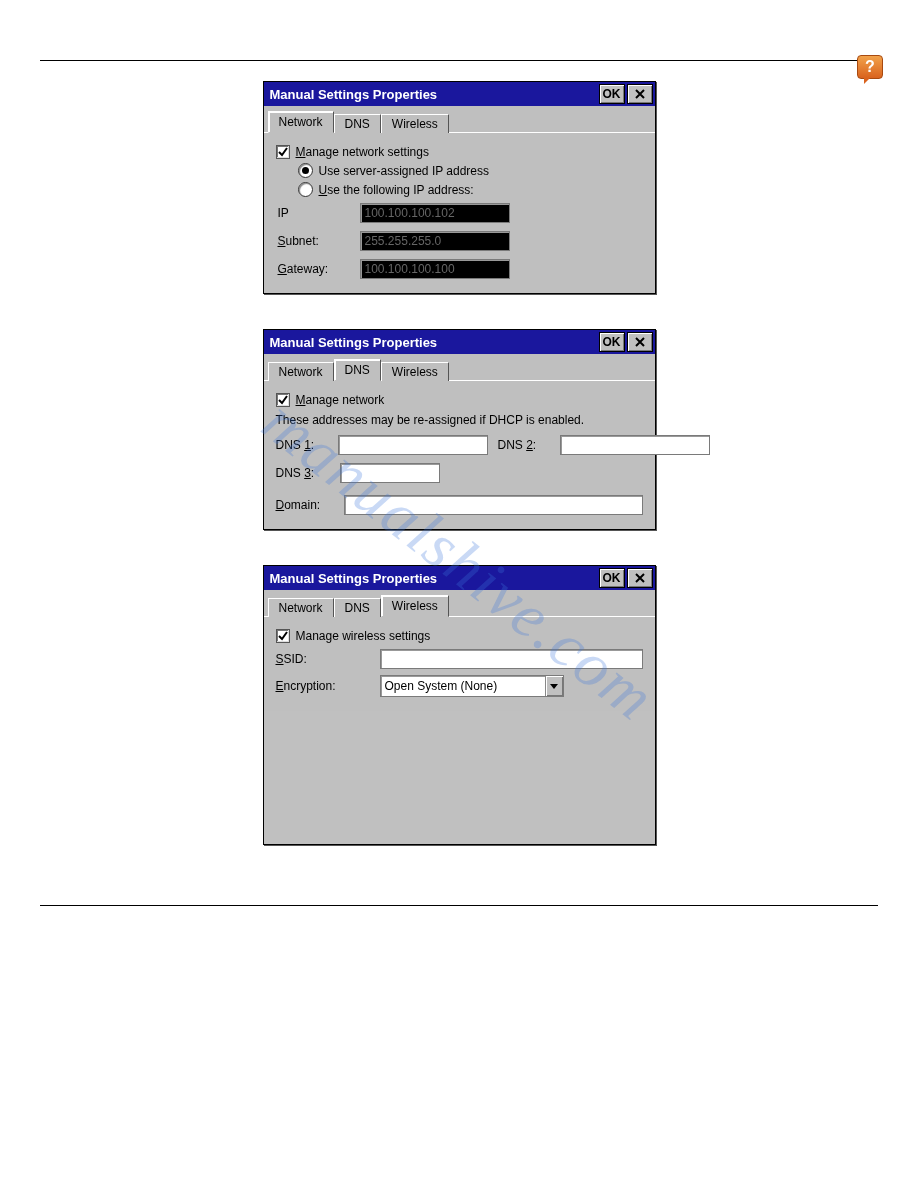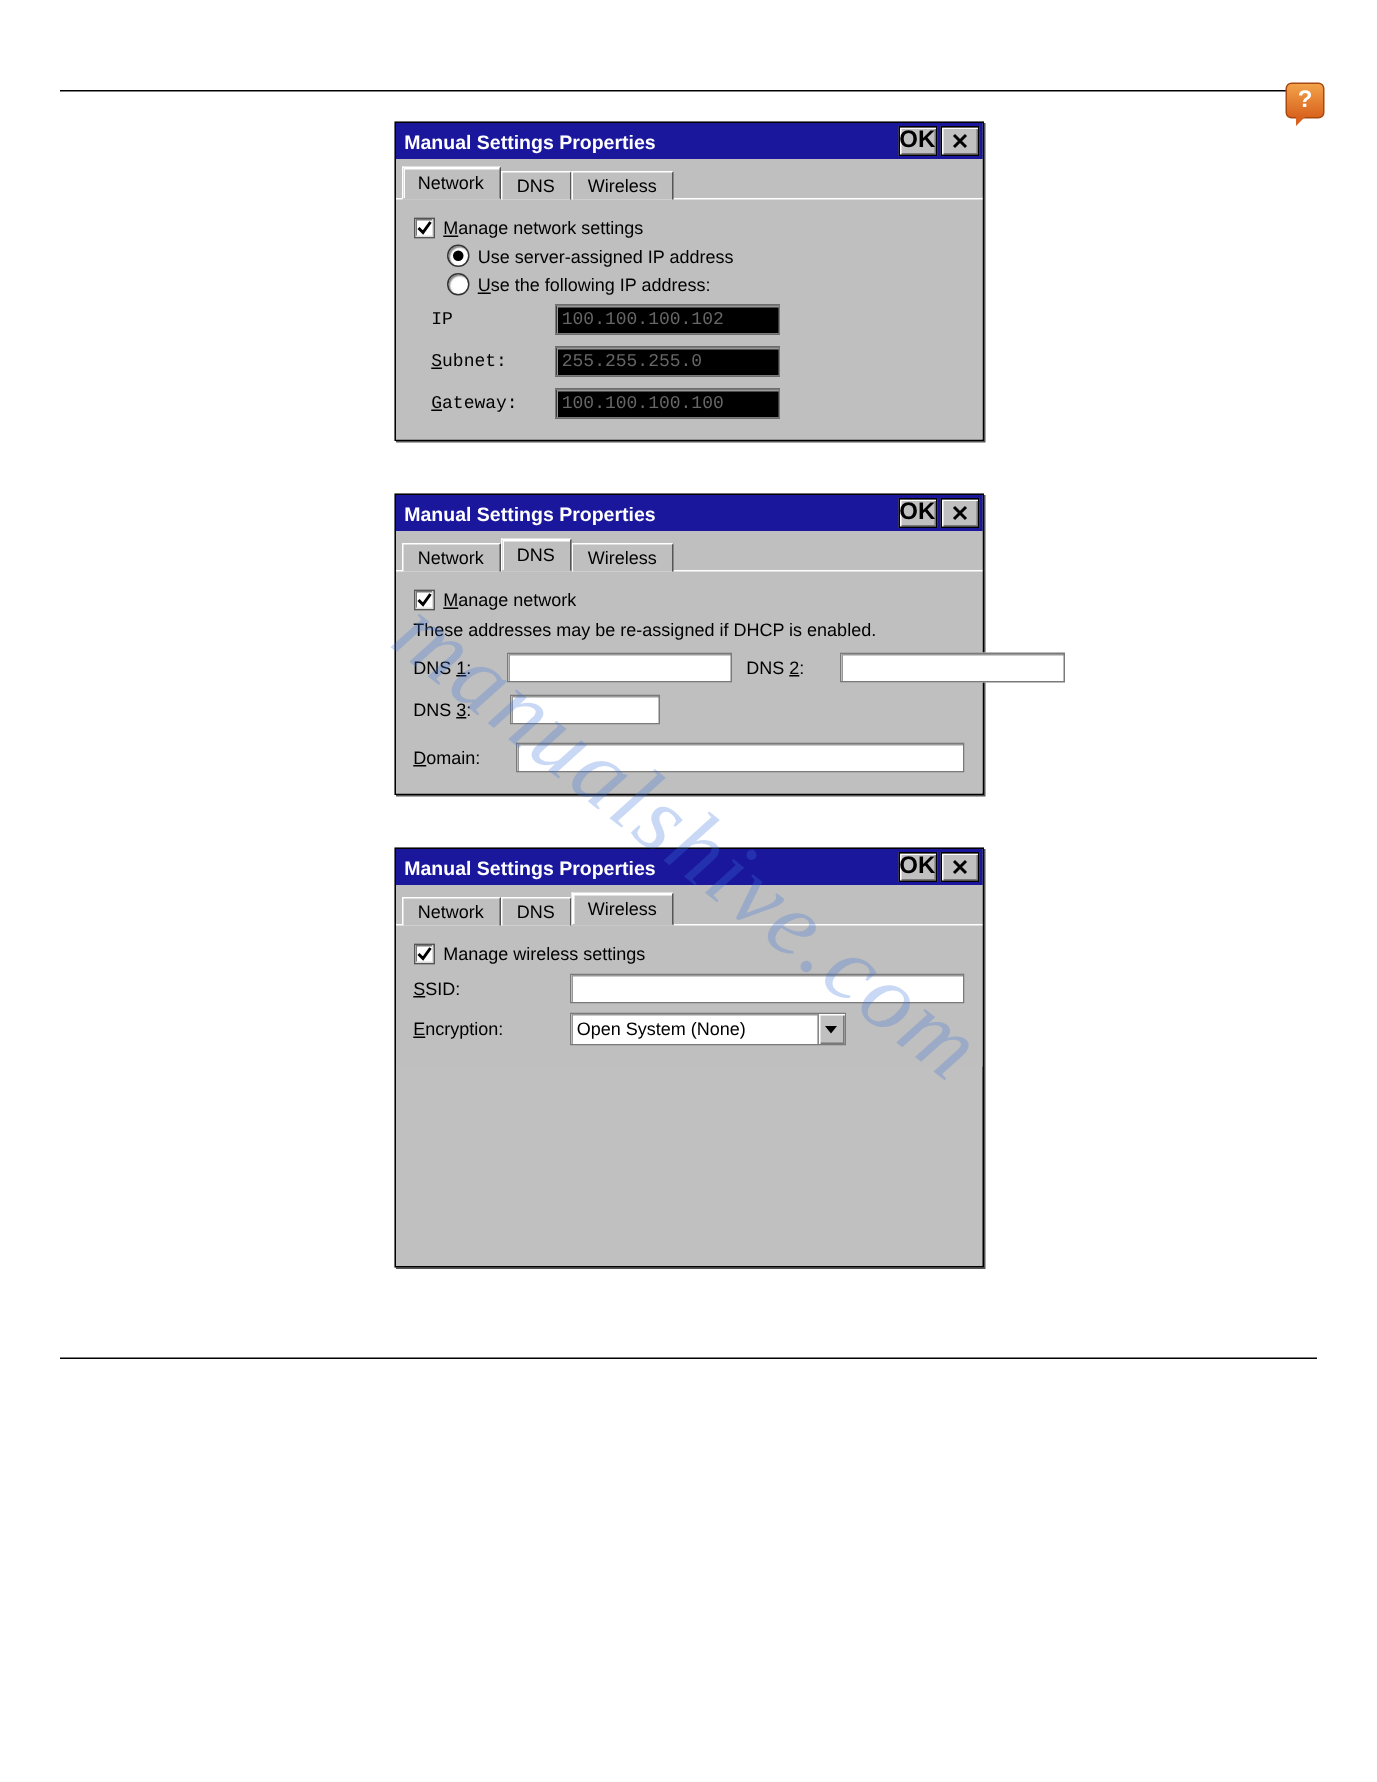--- a/index.html
+++ b/index.html
@@ -66,21 +66,21 @@
   }
   .titlebar .title-text{ flex:1; }
   .tbtn {
     background:#c0c0c0;
     border:1px solid #000;
     box-shadow: inset 1px 1px 0 #fff, inset -1px -1px 0 #777;
     width:26px;height:20px;
     margin-left:2px;
     display:flex;align-items:center;justify-content:center;
     font-weight:bold;
-    font-size:16px;
+    font-size:12px;
     color:#000;
     cursor:pointer;
   }
   .tbtn.close svg{width:12px;height:12px;}
   .tabs{
     display:flex;
     padding:4px 4px 0 4px;
     background:#bfbfbf;
     align-items:flex-end;
   }
@@ -145,21 +145,21 @@
     height:20px;
     padding:1px 4px;
     font-size:12px;
     font-family:inherit;
   }
   .text-input.disabled{
     background:#000000;
     color:#666;
   }
   .ml-indent{ margin-left:22px; }
-  .grid-ip{ display:grid; grid-template-columns:70px 150px; row-gap:8px; column-gap:12px; margin-left:12px; margin-top:6px;font-family:Liberation Mono, monospace;}
+  .grid-ip{ display:grid; grid-template-columns:70px 150px; row-gap:8px; column-gap:12px; margin-left:2px; margin-top:6px;}
   .grid-ip .lbl{ align-self:center; }
   .note{ margin:6px 0 8px 0; font-size:12px;}
   .dns-grid{
     display:grid;
     grid-template-columns:52px 150px 52px 150px;
     gap:8px 10px;
     align-items:center;
     margin-top:4px;
   }
   .dns-row2{

